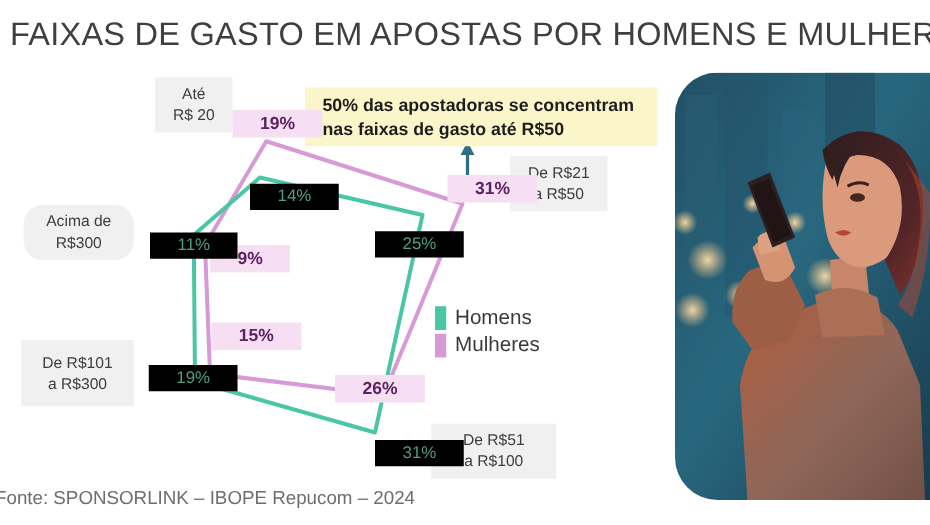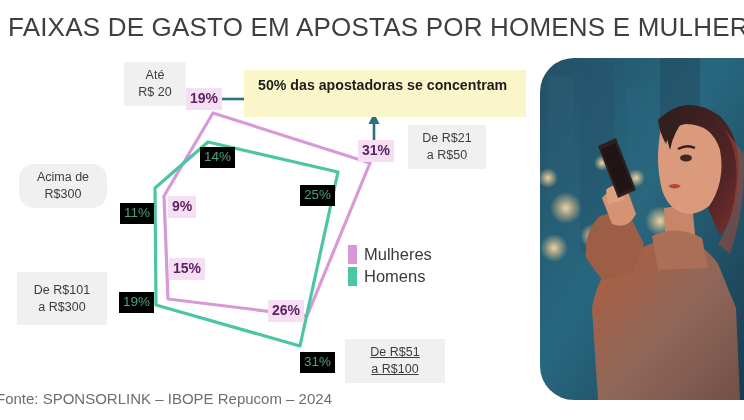--- a/index.html
+++ b/index.html
@@ -40,21 +40,21 @@
     display:flex;flex-direction:column;align-items:center;justify-content:center;
     padding:6px 8px;
     box-sizing:border-box;
   }
 
   
   .pct{
     position:absolute;
     font-size:14px;
     font-weight:bold;
-    padding:2px 4px;
+    padding:2px 22px;
     white-space:nowrap;
     box-sizing:border-box;
     line-height:1.25;
   }
   .pct.women{ background:#f7dff3; color:#5d2263; }
   .pct.men{ background:#000000; color:#4f9f81; font-weight:normal; font-size:13.5px;}
 
   
   .callout{
     position:absolute;left:244px;top:70px;width:282px;height:47px;
@@ -100,33 +100,34 @@
     </g>
 
     <g>
       <line x1="374" y1="148" x2="374" y2="124" stroke="#2e6f82" stroke-width="2.6"></line>
       <polygon points="368.5,124 374,113 379.5,124" fill="#2e6f82"></polygon>
     </g>
   </svg>
 
   <div class="callout">
     <div>50% das apostadoras se concentram</div>
+    <div>nas faixas de gasto até R$50</div>
   </div>
 
   <div class="catbox" style="left:124px;top:62px;width:62px;height:44px;">
     <span>Até</span>
     <span>R$ 20</span>
   </div>
 
   <div class="catbox" style="left:408px;top:125px;width:78px;height:44px;">
     <span>De R$21</span>
     <span>a R$50</span>
   </div>
 
-  <div class="catbox" style="left:345px;top:339px;width:100px;height:44px;text-decoration:underline;">
+  <div class="catbox" style="left:345px;top:339px;width:100px;height:44px;">
     <span>De R$51</span>
     <span>a R$100</span>
   </div>
 
   <div class="catbox" style="left:17px;top:272px;width:90px;height:53px;">
     <span>De R$101</span>
     <span>a R$300</span>
   </div>
 
   <div class="catbox" style="left:19px;top:164px;width:88px;height:44px;border-radius:15px;">
@@ -137,30 +138,30 @@
   <div class="pct women" style="left:186px;top:88px;">19%</div>
   <div class="pct women" style="left:358px;top:140px;">31%</div>
   <div class="pct women" style="left:268px;top:300px;">26%</div>
   <div class="pct women" style="left:169px;top:258px;">15%</div>
   <div class="pct women" style="left:168px;top:196px;">9%</div>
 
   <div class="pct men" style="left:200px;top:147px;">14%</div>
   <div class="pct men" style="left:300px;top:173px;margin-top:12px;">25%</div>
   <div class="pct men" style="left:300px;top:352px;">31%</div>
   <div class="pct men" style="left:119px;top:292px;">19%</div>
-  <div class="pct men" style="left:120px;top:203px;text-align:right;">11%</div>
+  <div class="pct men" style="left:120px;top:186px;text-align:right;">11%</div>
 
   <div class="legend">
+    <div class="legend-row">
+      <span class="legend-swatch" style="background:#4ac6a4;"></span>
+      <span class="legend-label">Homens</span>
+    </div>
     <div class="legend-row">
       <span class="legend-swatch" style="background:#d79ad6;"></span>
       <span class="legend-label">Mulheres</span>
-    </div>
-    <div class="legend-row">
-      <span class="legend-swatch" style="background:#4ac6a4;"></span>
-      <span class="legend-label">Homens</span>
     </div>
   </div>
 
   <div class="photo">
     <svg width="204" height="342" viewBox="0 0 204 342">
       <defs>
         <linearGradient id="bgsky" x1="0" y1="0" x2="1" y2="1">
           <stop offset="0%" stop-color="#17516b"></stop>
           <stop offset="45%" stop-color="#1d6b86"></stop>
           <stop offset="100%" stop-color="#0e3a50"></stop>

